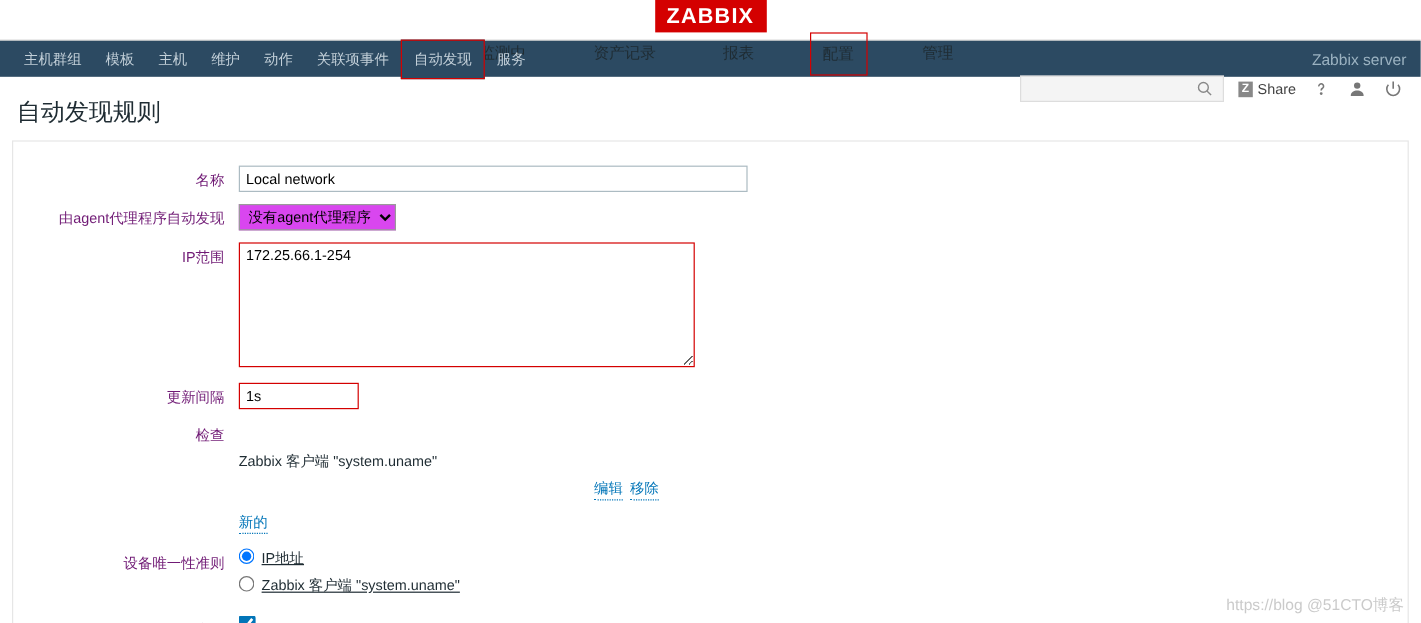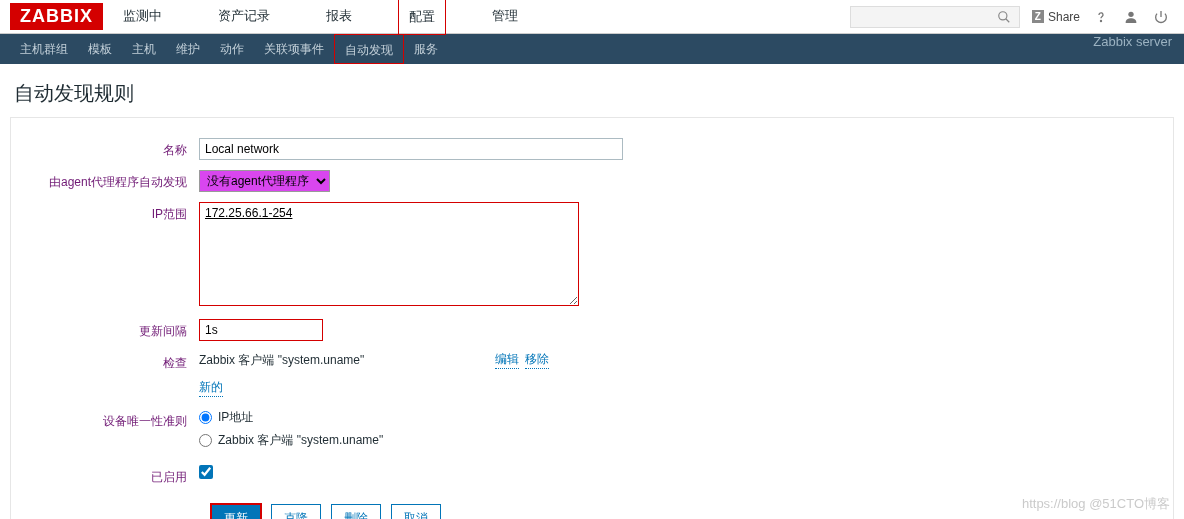--- a/index.html
+++ b/index.html
@@ -1,46 +1,46 @@
 <!DOCTYPE html>
 <html><head>
 <meta charset="utf-8">
 <style>
 * { box-sizing: border-box; margin: 0; padding: 0; }
 body { font-family: Arial, "Microsoft YaHei", sans-serif; font-size: 12px; color: #1f2c33; background: #fff; width: 1184px; }
-.top-nav { display: flex; align-items: center; height: 34px; border-bottom: 1px solid #ccc; padding-left: 10px; }
+.top-nav { display: flex; align-items: center; height: 34px; border-bottom: 1px solid #ccc; padding-left: 10px; flex-direction: column; }
 .logo { background: #d40000; color: #fff; font-weight: bold; font-size: 18px; padding: 3px 10px; letter-spacing: 1px; margin-right: 10px; }
 .top-menu { display: flex; gap: 36px; }
 .top-menu-item { padding: 8px 10px; cursor: pointer; font-size: 13px; }
 .top-menu-item.active { border: 1px solid #d40000; }
 .top-right { margin-left: auto; display: flex; align-items: center; gap: 12px; padding-right: 14px; }
 .search-box { width: 170px; height: 22px; background: #f4f4f4; border: 1px solid #ddd; display: flex; align-items: center; justify-content: flex-end; padding: 0 6px; }
 .icon-btn { width: 18px; height: 18px; display: flex; align-items: center; justify-content: center; color: #666; cursor: pointer; }
 .share { display: flex; align-items: center; gap: 4px; color: #444; font-size: 12px; cursor: pointer; }
 .share-z { background: #888; color: #fff; font-size: 10px; font-weight: bold; padding: 1px 3px; }
-.sub-nav { display: flex; height: 30px; background: #2c4a62; color: #c3d0d9; padding-left: 10px; }
+.sub-nav { display: flex; align-items: center; height: 30px; background: #2c4a62; color: #c3d0d9; padding-left: 10px; }
 .sub-item { padding: 7px 10px; cursor: pointer; font-size: 12px; }
 .sub-item.active { border: 1px solid #d40000; background: #2c4a62; }
 .sub-right { margin-left: auto; padding-right: 12px; color: #9bb2c1; font-size: 13px; }
 .page-title { font-size: 20px; padding: 16px 14px 10px; font-family: Liberation Serif, serif; }
 .form-area { background: #fff; border: 1px solid #e6e6e6; margin: 0 10px 40px; padding: 20px 10px 20px; }
 .form-row { display: flex; margin-bottom: 10px; }
 .form-label { width: 178px; text-align: right; padding-right: 12px; padding-top: 4px; color: #701a75; }
 .form-control { flex: 1; }
 .text-input { border: 1px solid #acbbc2; padding: 3px 5px; font-size: 12px; font-family: inherit; }
 .text-input.name { width: 424px; }
 .select { border: 1px solid #9a9a9a; padding: 2px 3px; font-size: 12px; font-family: inherit; background: #d946ef; }
 .textarea { width: 380px; height: 104px; border: 1px solid #acbbc2; padding: 3px 5px; font-size: 12px; font-family: inherit; resize: both; }
-.highlight-red { border: 1px solid #d40000 !important; text-decoration: underline; }
-.interval-input { width: 124px; border: 1px solid #d40000; padding: 3px 5px; font-size: 12px; }
+.highlight-red { border: 1px solid #d40000 !important; }
+.interval-input { width: 100px; border: 1px solid #d40000; padding: 3px 5px; font-size: 12px; }
 .check-row { display: flex; align-items: center; width: 350px; }
 .check-text { flex: 1; }
-.link { color: #0275b8; text-decoration: none; border-bottom: 1px dotted #0275b8; cursor: pointer; margin-left: 6px; }
+.link { color: #0275b8; text-decoration: none; border-bottom: 1px dotted #0275b8; cursor: pointer; margin-left: 6px; margin-top: 48px; }
 .new-link { color: #0275b8; text-decoration: none; border-bottom: 1px dotted #0275b8; cursor: pointer; display: inline-block; margin-top: 10px; }
-.radio-row { display: flex; align-items: center; margin-bottom: 6px; }
+.radio-row { display: flex; align-items: flex-start; margin-bottom: 6px; text-decoration: underline; }
 .radio-row input { margin-right: 6px; }
 .checkbox { width: 14px; height: 14px; accent-color: #0275b8; }
 .btn-row { margin-left: 190px; margin-top: 18px; display: flex; gap: 10px; }
 .btn { padding: 5px 12px; border: 1px solid #0275b8; background: #fff; color: #0275b8; font-size: 12px; cursor: pointer; }
 .btn.primary { background: #0275b8; color: #fff; border: 1px solid #d40000; outline: 1px solid #d40000; }
 .watermark { position: fixed; right: 14px; bottom: 6px; color: rgba(150,150,150,0.5); font-size: 13px; pointer-events: none; }
 svg { display: block; }
 </style>
 </head>
 <body>

